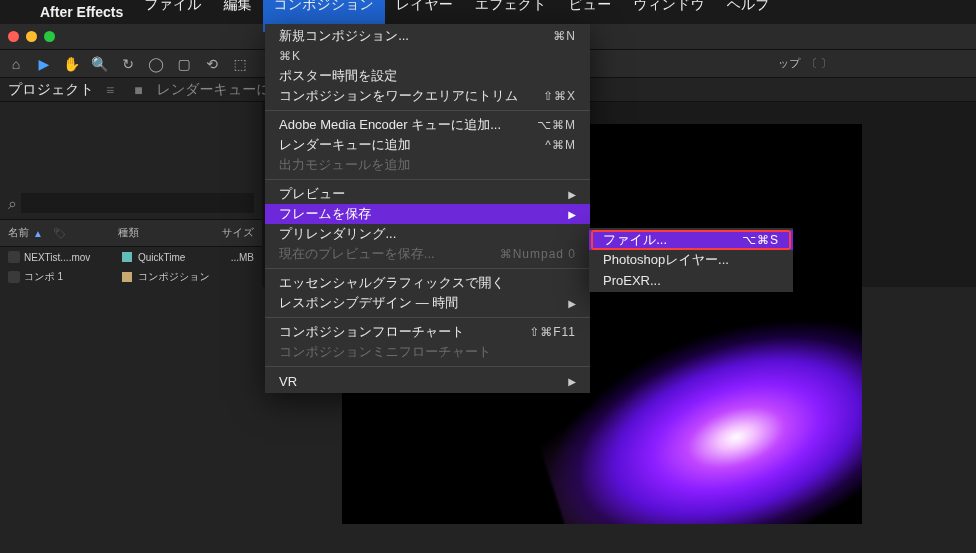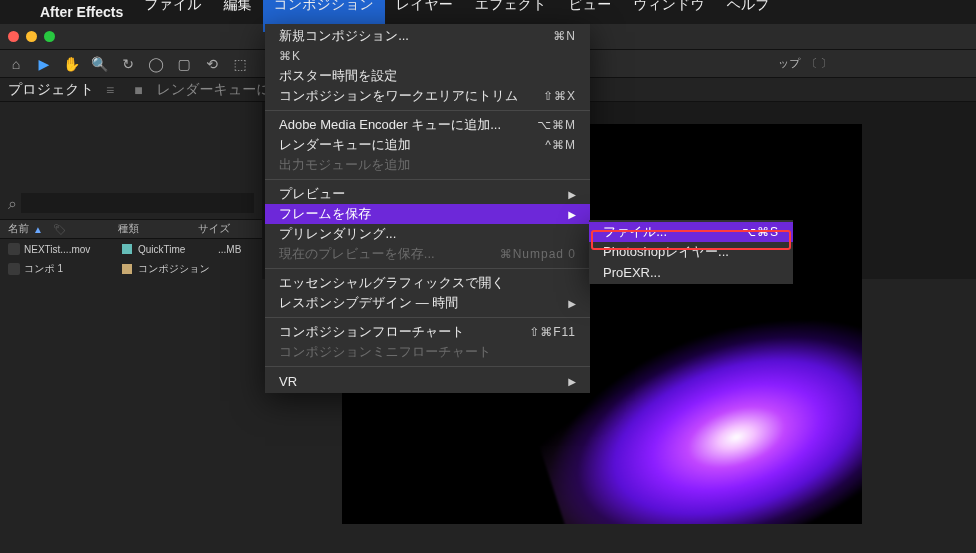--- a/index.html
+++ b/index.html
@@ -16,22 +16,22 @@
   .tool-icon { width: 20px; height: 20px; display: flex; align-items: center; justify-content: center; color: #aaa; font-size: 14px; }
   .tool-icon.active { color: #4aa3ff; }
   .doc-title { margin-left: 520px; font-size: 11px; color: #bbb; display:flex; align-items:center; gap:6px;}
   .panel-tabs { height: 24px; background: #232323; display: flex; align-items: center; padding: 0 8px; gap: 14px; font-size: 14px; color: #aaa; border-bottom: 1px solid #111; }
   .panel-tabs .tab { color: #e0e0e0; }
   .panel-tabs .waffle { margin-left: -2px; color:#666; }
   .content-row { display: flex; }
   .project-panel { width: 262px; background: #232323; }
   .search-row { height: 117px; display:flex; align-items:flex-end; padding:0 8px 6px 8px;}
   .search-input { background:#1a1a1a; border:none; height:20px; flex:1; color:#ccc; padding:0 6px; font-size:11px;}
-  .proj-headers { height: 20px; background: #2b2b2b; display: flex; align-items: center; padding: 0 8px; font-size: 10.5px; color: #bbb; border-top:1px solid #111; border-bottom:1px solid #111;}
-  .col-name { width: 110px; display:flex; align-items:center; gap:4px;} .col-type { width: 80px; } .col-size { flex:1; }
+  .proj-headers { height: 28px; background: #2b2b2b; display: flex; align-items: center; padding: 0 8px; font-size: 10.5px; color: #bbb; border-top:1px solid #111; border-bottom:1px solid #111;}
+  .col-name { width: 110px; display:flex; align-items:center; gap:4px;} .col-type { width: 80px; } .col-size { flex:1;text-align:right; }
   .sort-arrow { color:#6aa8ff; font-size:10px; }
   .proj-row { height: 20px; display: flex; align-items: center; padding: 0 8px; font-size: 10px; color: #ccc; }
   .proj-row .swatch { width: 10px; height: 10px; margin-right: 6px; }
   .sw-teal { background:#65bdb8; } .sw-tan { background:#c8a971; }
   .ic-file { width:12px; height:12px; background:#3a3a3a; margin-right:4px; border-radius:2px;}
   .viewer { flex: 1; position: relative; background:#1a1a1a; }
   .viewer-inner { position:absolute; left:80px; top:22px; width:520px; height:400px; background:#000; overflow:hidden;}
   .nebula { position:absolute; right:-60px; bottom:-40px; width:380px; height:280px;
     background: radial-gradient(ellipse 60% 45% at 50% 55%, #ffffff 0%, #f4c3ff 8%, #c146ff 22%, #8b1eff 38%, #5a0fd6 55%, rgba(40,0,100,0.6) 72%, transparent 85%),
                 radial-gradient(ellipse 80% 50% at 40% 60%, rgba(200,80,255,0.5), transparent 70%);
@@ -41,21 +41,21 @@
   .dropdown { position: absolute; background: #313131; box-shadow: 0 8px 30px rgba(0,0,0,0.6); font-size: 13px; color: #e8e8e8; padding: 2px 0; }
   .main-dd { left: 265px; top: 24px; width: 325px; }
   .dd-row { height: 20px; padding: 0 14px; display: flex; align-items: center; justify-content: space-between; }
   .dd-row.disabled { color: #6c6c6c; }
   .dd-row.active { background: #6d28d9; color:#fff; }
   .dd-row .shortcut { color: #ccc; font-size:12px; letter-spacing:1px;}
   .dd-row.disabled .shortcut { color:#6c6c6c; }
   .dd-row .arrow { color:#ccc; font-size:10px; }
   .dd-row.active .arrow, .dd-row.active .shortcut { color:#fff; }
   .dd-sep { height: 1px; background: #484848; margin: 4px 0; }
-  .sub-dd { left: 589px; top: 220px; width: 204px; }
+  .sub-dd { left: 589px; top: 228px; width: 204px; }
   .highlight-box { position:absolute; left:591px; top:230px; width:200px; height:20px; border:2px solid #ff3b3b; border-radius:3px; pointer-events:none; }
 </style>
 </head>
 <body>
 
 <div class="menubar">
   <div class="apple"></div>
   <div class="app-name">After Effects</div>
   <div class="menu-item">ファイル</div>
   <div class="menu-item">編集</div>

